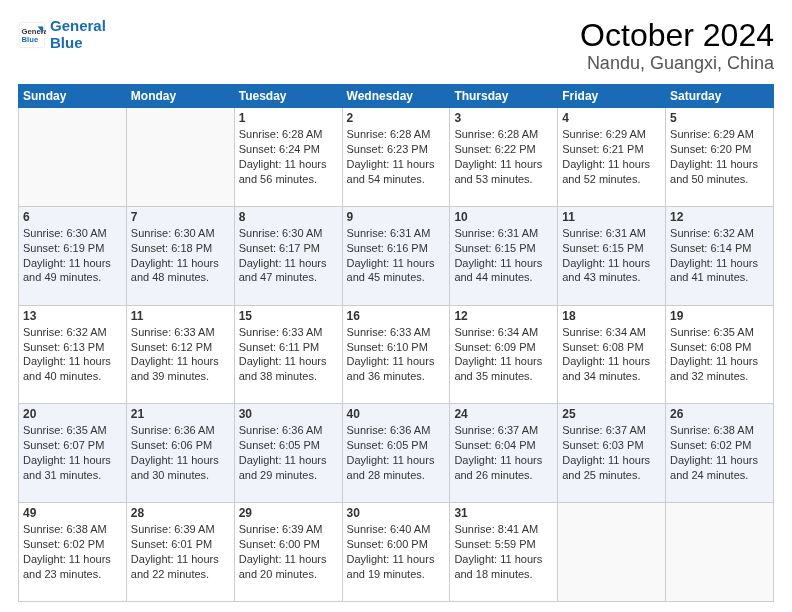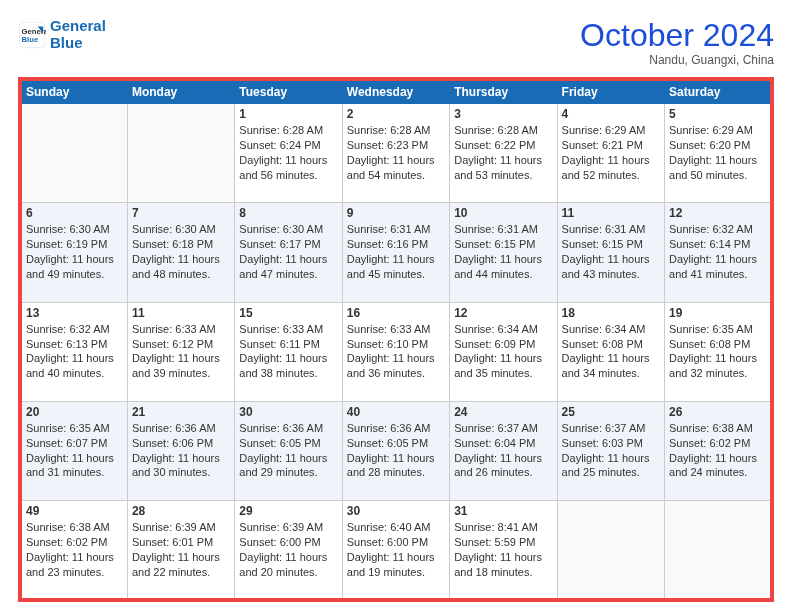--- a/index.html
+++ b/index.html
@@ -40,30 +40,30 @@
     .logo-icon {
       width: 28px;
       height: 28px;
     }
     .title-block {
       text-align: right;
     }
     .month-title {
       font-size: 32px;
       font-weight: normal;
-      color: #1d4ed8;
+      color: #000000;
       line-height: 1.1;
     }
     .location {
-      font-size: 12px;
+      font-size: 18px;
       color: #555;
     }
     .calendar {
       flex: 1;
-      border: 4px solid #ef4444;
+      border: 1px solid #ef4444;
       border-collapse: collapse;
       width: 100%;
       table-layout: fixed;
     }
     .calendar th {
       background-color: #1a6bb5;
       color: #fff;
       font-size: 12px;
       font-weight: bold;
       padding: 4px 4px;

